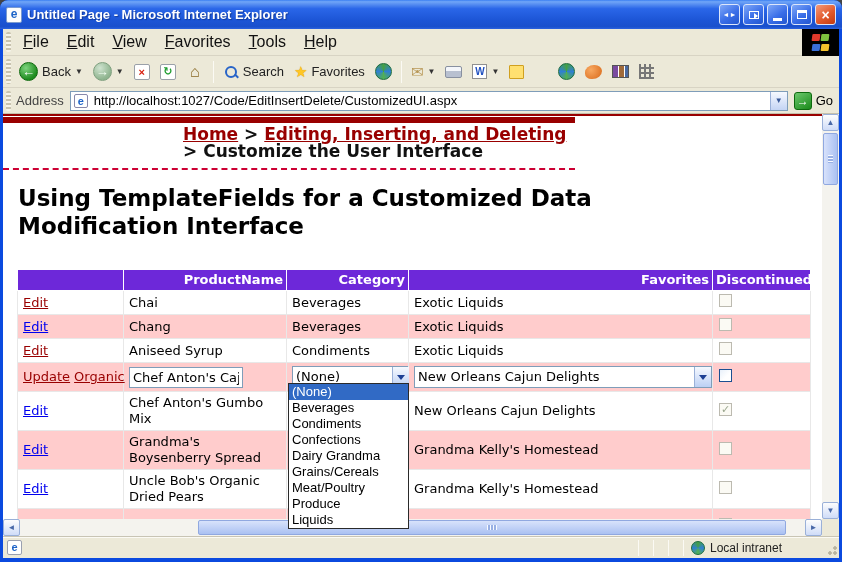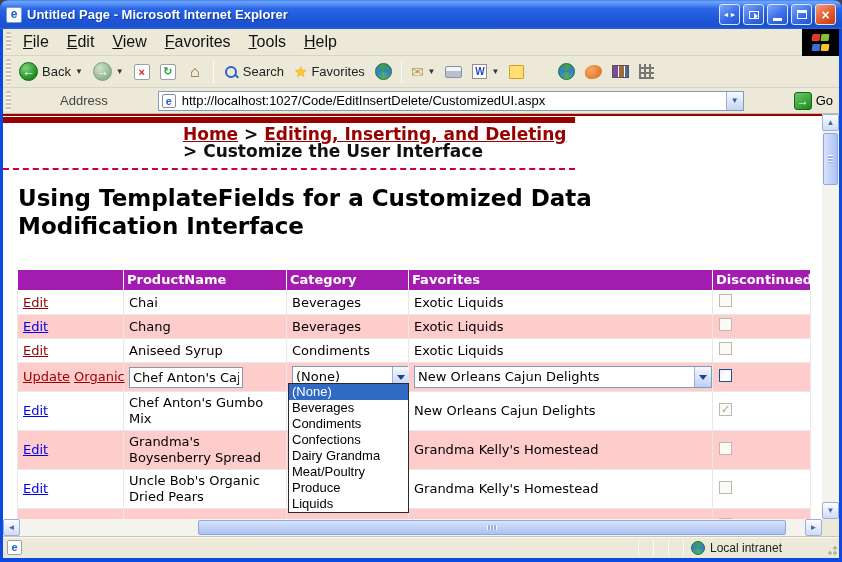--- a/index.html
+++ b/index.html
@@ -61,21 +61,21 @@
   .ic-print{width:17px;height:12px;border-radius:2px;background:linear-gradient(180deg,#f4f6fa 0 4px,#b8c0d0 4px);border:1px solid #8890a0;}
   .ic-word{width:15px;height:15px;background:#fff;border:1px solid #909090;color:#2050c0;
     font-weight:bold;font-size:10px;display:inline-flex;align-items:center;justify-content:center;}
   .ic-note{width:15px;height:14px;background:#ffe070;border:1px solid #d0a020;border-radius:1px;}
   .ic-fox{width:17px;height:14px;background:radial-gradient(circle at 35% 35%,#f8a860,#d86818);border-radius:55% 45% 60% 40%;}
   .ic-books{width:17px;height:13px;background:linear-gradient(90deg,#7a4aa0 0 5px,#fff 5px 6px,#a06a3a 6px 11px,#fff 11px 12px,#4a6aa0 12px);border:1px solid #555;}
   .ic-matrix{width:15px;height:15px;background:
       repeating-linear-gradient(0deg,#777 0 2px,transparent 2px 5px),
       repeating-linear-gradient(90deg,#777 0 2px,transparent 2px 5px);}
 
-  .addressbar{top:88px;height:26px;border-bottom:1px solid #c4c0ac;display:flex;align-items:center;font-size:13px;gap:44px;}
+  .addressbar{top:88px;height:26px;border-bottom:1px solid #c4c0ac;display:flex;align-items:center;font-size:13px;}
   .addr-label{color:#444;margin:0 6px 0 2px;}
   .addr-field{flex:1;height:20px;background:#fff;border:1px solid #7f9db9;display:flex;align-items:center;padding-left:3px;}
   .addr-ie{width:14px;height:14px;border:1px solid #88a;border-radius:2px;color:#1e64c8;font-weight:bold;font-size:11px;
     line-height:12px;text-align:center;margin-right:4px;background:#fff;}
   .addr-url{flex:1;border:none;outline:none;font-size:13px;color:#000;font-family:"Liberation Sans","DejaVu Sans",sans-serif;}
   .addr-drop{width:17px;height:18px;background:linear-gradient(180deg,#f6f9ff,#c4d4f4);border-left:1px solid #9ab0d8;
     display:flex;align-items:center;justify-content:center;color:#3a5a9a;font-size:8px;cursor:pointer;}
   .go-btn{display:flex;align-items:center;gap:4px;margin:0 6px;cursor:pointer;}
   .go-ico{width:18px;height:18px;border-radius:3px;background:linear-gradient(145deg,#6cc86c,#1a8a1a);
     border:1px solid #0e6a0e;color:#fff;font-weight:bold;display:flex;align-items:center;justify-content:center;font-size:12px;}
@@ -89,21 +89,21 @@
   .mbar{height:6px;background:#990000;}
   .logo{position:absolute;left:3px;top:10px;font-size:30px;color:#111;white-space:nowrap;letter-spacing:0;}
   .crumbs{position:absolute;left:180px;top:9px;width:392px;font-size:17px;line-height:17px;font-weight:bold;color:#111;}
   .crumbs a{color:#990000;text-decoration:underline;cursor:pointer;}
   .pgheading{position:absolute;left:15px;top:70px;width:600px;font-size:23px;line-height:28px;font-weight:bold;color:#000;}
 
   table.grid{position:absolute;left:14px;top:155px;width:793px;border-collapse:collapse;table-layout:fixed;
     font-size:13px;line-height:16px;color:#000;border:1px solid #7a0000;}
   .grid col.c1{width:106px;} .grid col.c2{width:163px;} .grid col.c3{width:122px;}
   .grid col.c4{width:304px;} .grid col.c5{width:98px;}
-  .grid th{background:#a21caf;color:#fff;font-weight:bold;text-align:left;height:21px;padding:1px 3px;
+  .grid th{background:#6d28d9;color:#fff;font-weight:bold;text-align:right;height:21px;padding:1px 3px;
     border:1px solid #fff;}
   .grid td{border:1px solid #e8e8e8;padding:3px 5px;vertical-align:middle;background-clip:padding-box;}
   tr.alt td{background-color:#ffcccc;}
   tr.h22 td{height:22px;} tr.h35 td{height:35px;} tr.h36 td{height:36px;}
   td.disc{padding-left:6px;}
   .lnk{text-decoration:underline;cursor:pointer;}
   .visited{color:#990000;} .fresh{color:#0000ee;}
   .editcmds a{margin-right:4px;text-align:center;}
 
   .cb{display:inline-block;width:13px;height:13px;background:#fdfdf8;border:1px solid #bcbab0;position:relative;}
@@ -380,20 +380,21 @@
       </tbody>
         </table>
     </div>
 
     <div class="droplist">
       <div class="opt sel">(None)</div>
       <div class="opt">Beverages</div>
       <div class="opt">Condiments</div>
       <div class="opt">Confections</div>
       <div class="opt">Dairy Grandma</div>
+      <div class="opt">Grains/Cereals</div>
       <div class="opt">Meat/Poultry</div>
       <div class="opt">Produce</div>
       <div class="opt">Liquids</div>
     </div>
 
     <div class="vscroll">
       <span class="sbtn vs-up">▲</span>
       <span class="vthumb"></span>
       <span class="sbtn vs-dn">▼</span>
     </div>

